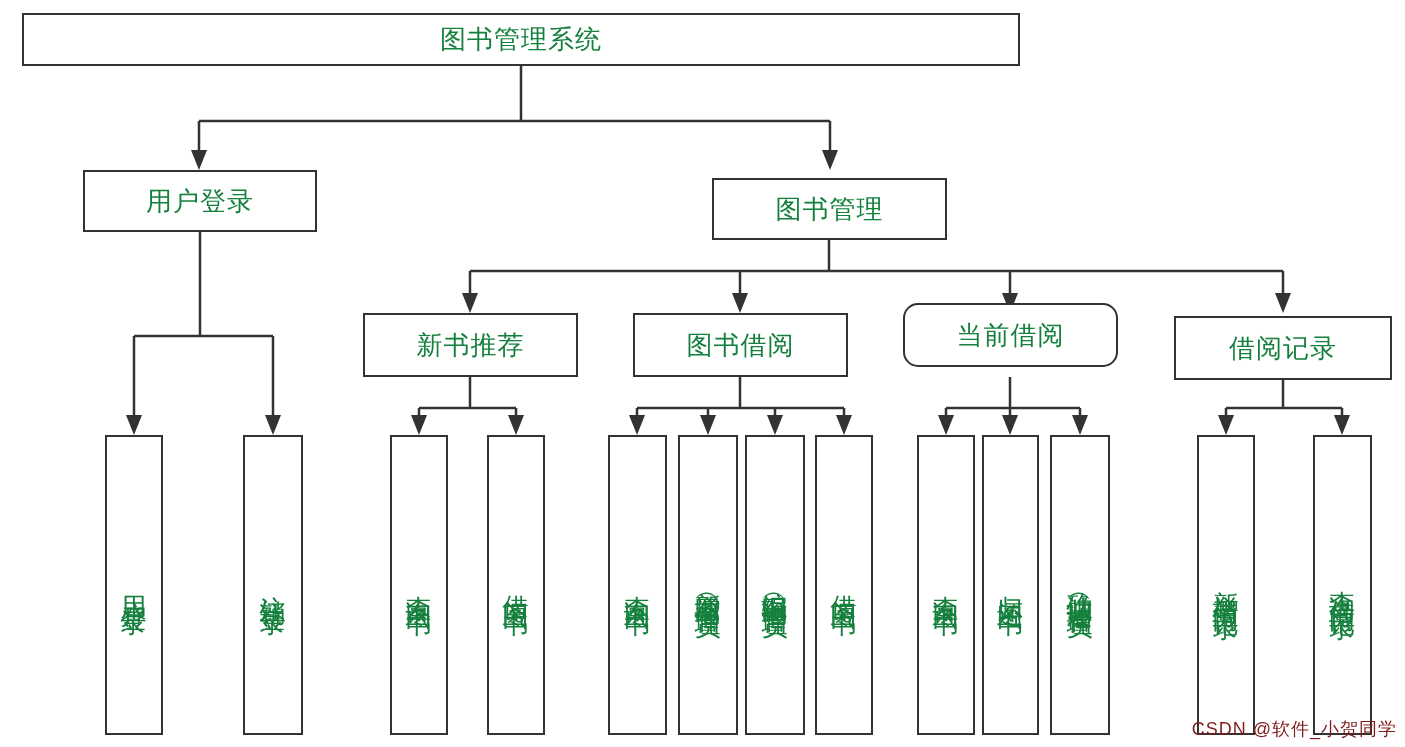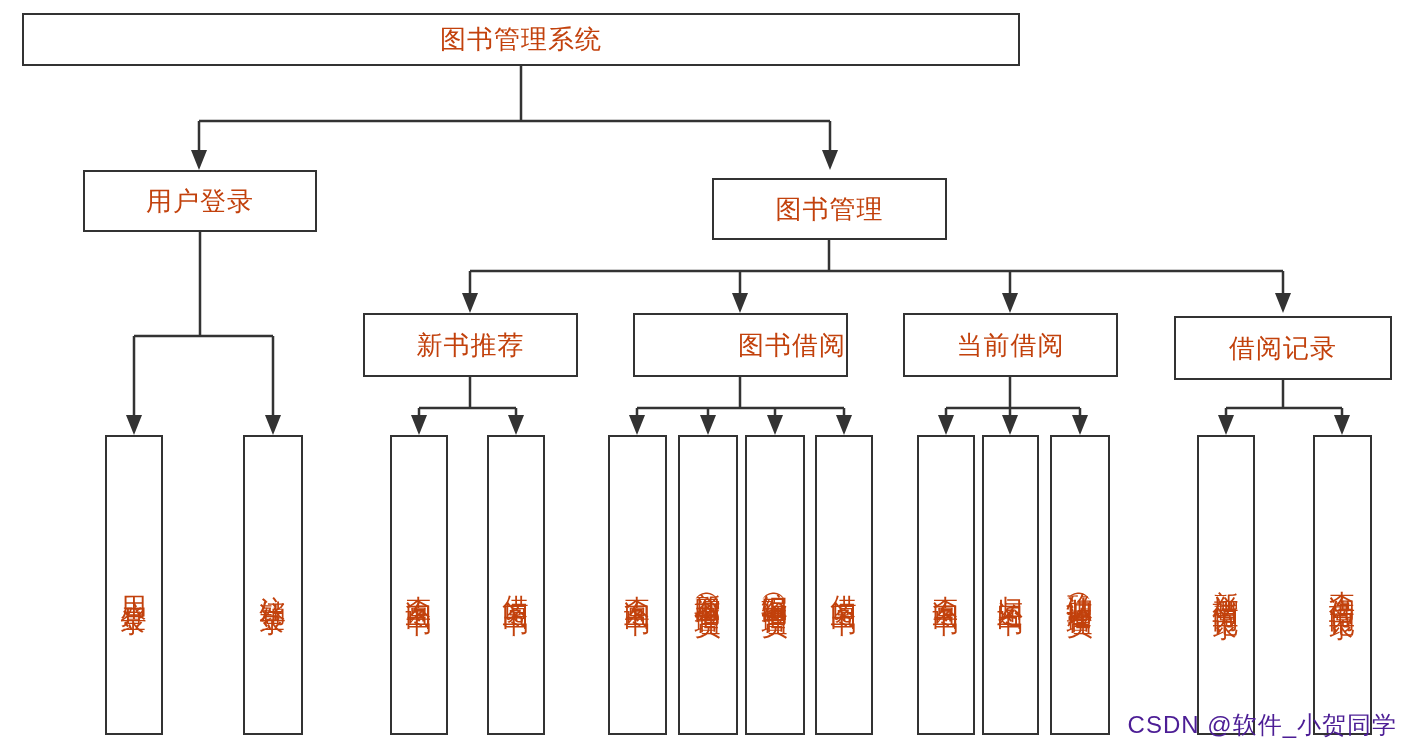--- a/index.html
+++ b/index.html
@@ -10,60 +10,60 @@
     font-family:"Liberation Sans","DejaVu Sans",sans-serif;
     overflow:hidden;
   }
   .connectors{position:absolute;left:0;top:0;width:1405px;height:747px;}
   .node{
     position:absolute;
     box-sizing:border-box;
     border:2.5px solid #333333;
     background:#ffffff;
     display:flex;align-items:center;justify-content:center;
-    color:#c2410c;
+    color:#15803d;
   }
   .hnode{font-size:26px;letter-spacing:1px;white-space:nowrap;}
   .vnode{font-size:26px;}
   .vnode .vtext{
     writing-mode:vertical-rl;
     text-orientation:mixed;
     letter-spacing:5px;
     line-height:1;
     white-space:nowrap;
   }
   .vnode .vtext.dense{letter-spacing:3px;}
   
   .n-root{left:22px;top:13px;width:998px;height:53px;}
   
   .n-userlogin{left:83px;top:170px;width:234px;height:62px;}
   .n-bookmgmt{left:712px;top:178px;width:235px;height:62px;}
   
   .n-nbr{left:363px;top:313px;width:215px;height:64px;}
-  .n-bb{left:633px;top:313px;width:215px;height:64px;justify-content:flex-end;}
-  .n-cb{left:903px;top:313px;width:215px;height:64px;}
+  .n-bb{left:633px;top:313px;width:215px;height:64px;}
+  .n-cb{left:903px;top:303px;width:215px;height:64px;border-radius:15px;}
   .n-br{left:1174px;top:316px;width:218px;height:64px;}
   
   .leaf{top:435px;height:300px;}
   .n-a1{left:105px;width:58px;}
   .n-a2{left:243px;width:60px;}
   .n-b1{left:390px;width:58px;}
   .n-b2{left:487px;width:58px;}
   .n-c1{left:608px;width:59px;}
   .n-c2{left:678px;width:60px;}
   .n-c3{left:745px;width:60px;}
   .n-c4{left:815px;width:58px;}
   .n-d1{left:917px;width:58px;}
   .n-d2{left:982px;width:57px;}
   .n-d3{left:1050px;width:60px;}
   .n-e1{left:1197px;width:58px;}
   .n-e2{left:1313px;width:59px;}
   .watermark{
     position:absolute;right:8px;bottom:6px;
-    font-size:24px;color:#4c1d95;letter-spacing:1px;
+    font-size:18px;color:#7f1d1d;letter-spacing:1px;
     white-space:nowrap;
   }
 </style>
 </head>
 <body>
 
 <div class="canvas">
 
   <svg class="connectors" viewBox="0 0 1405 747" xmlns="http://www.w3.org/2000/svg">
     <path fill="none" stroke="#333333" stroke-width="2.5" d="

